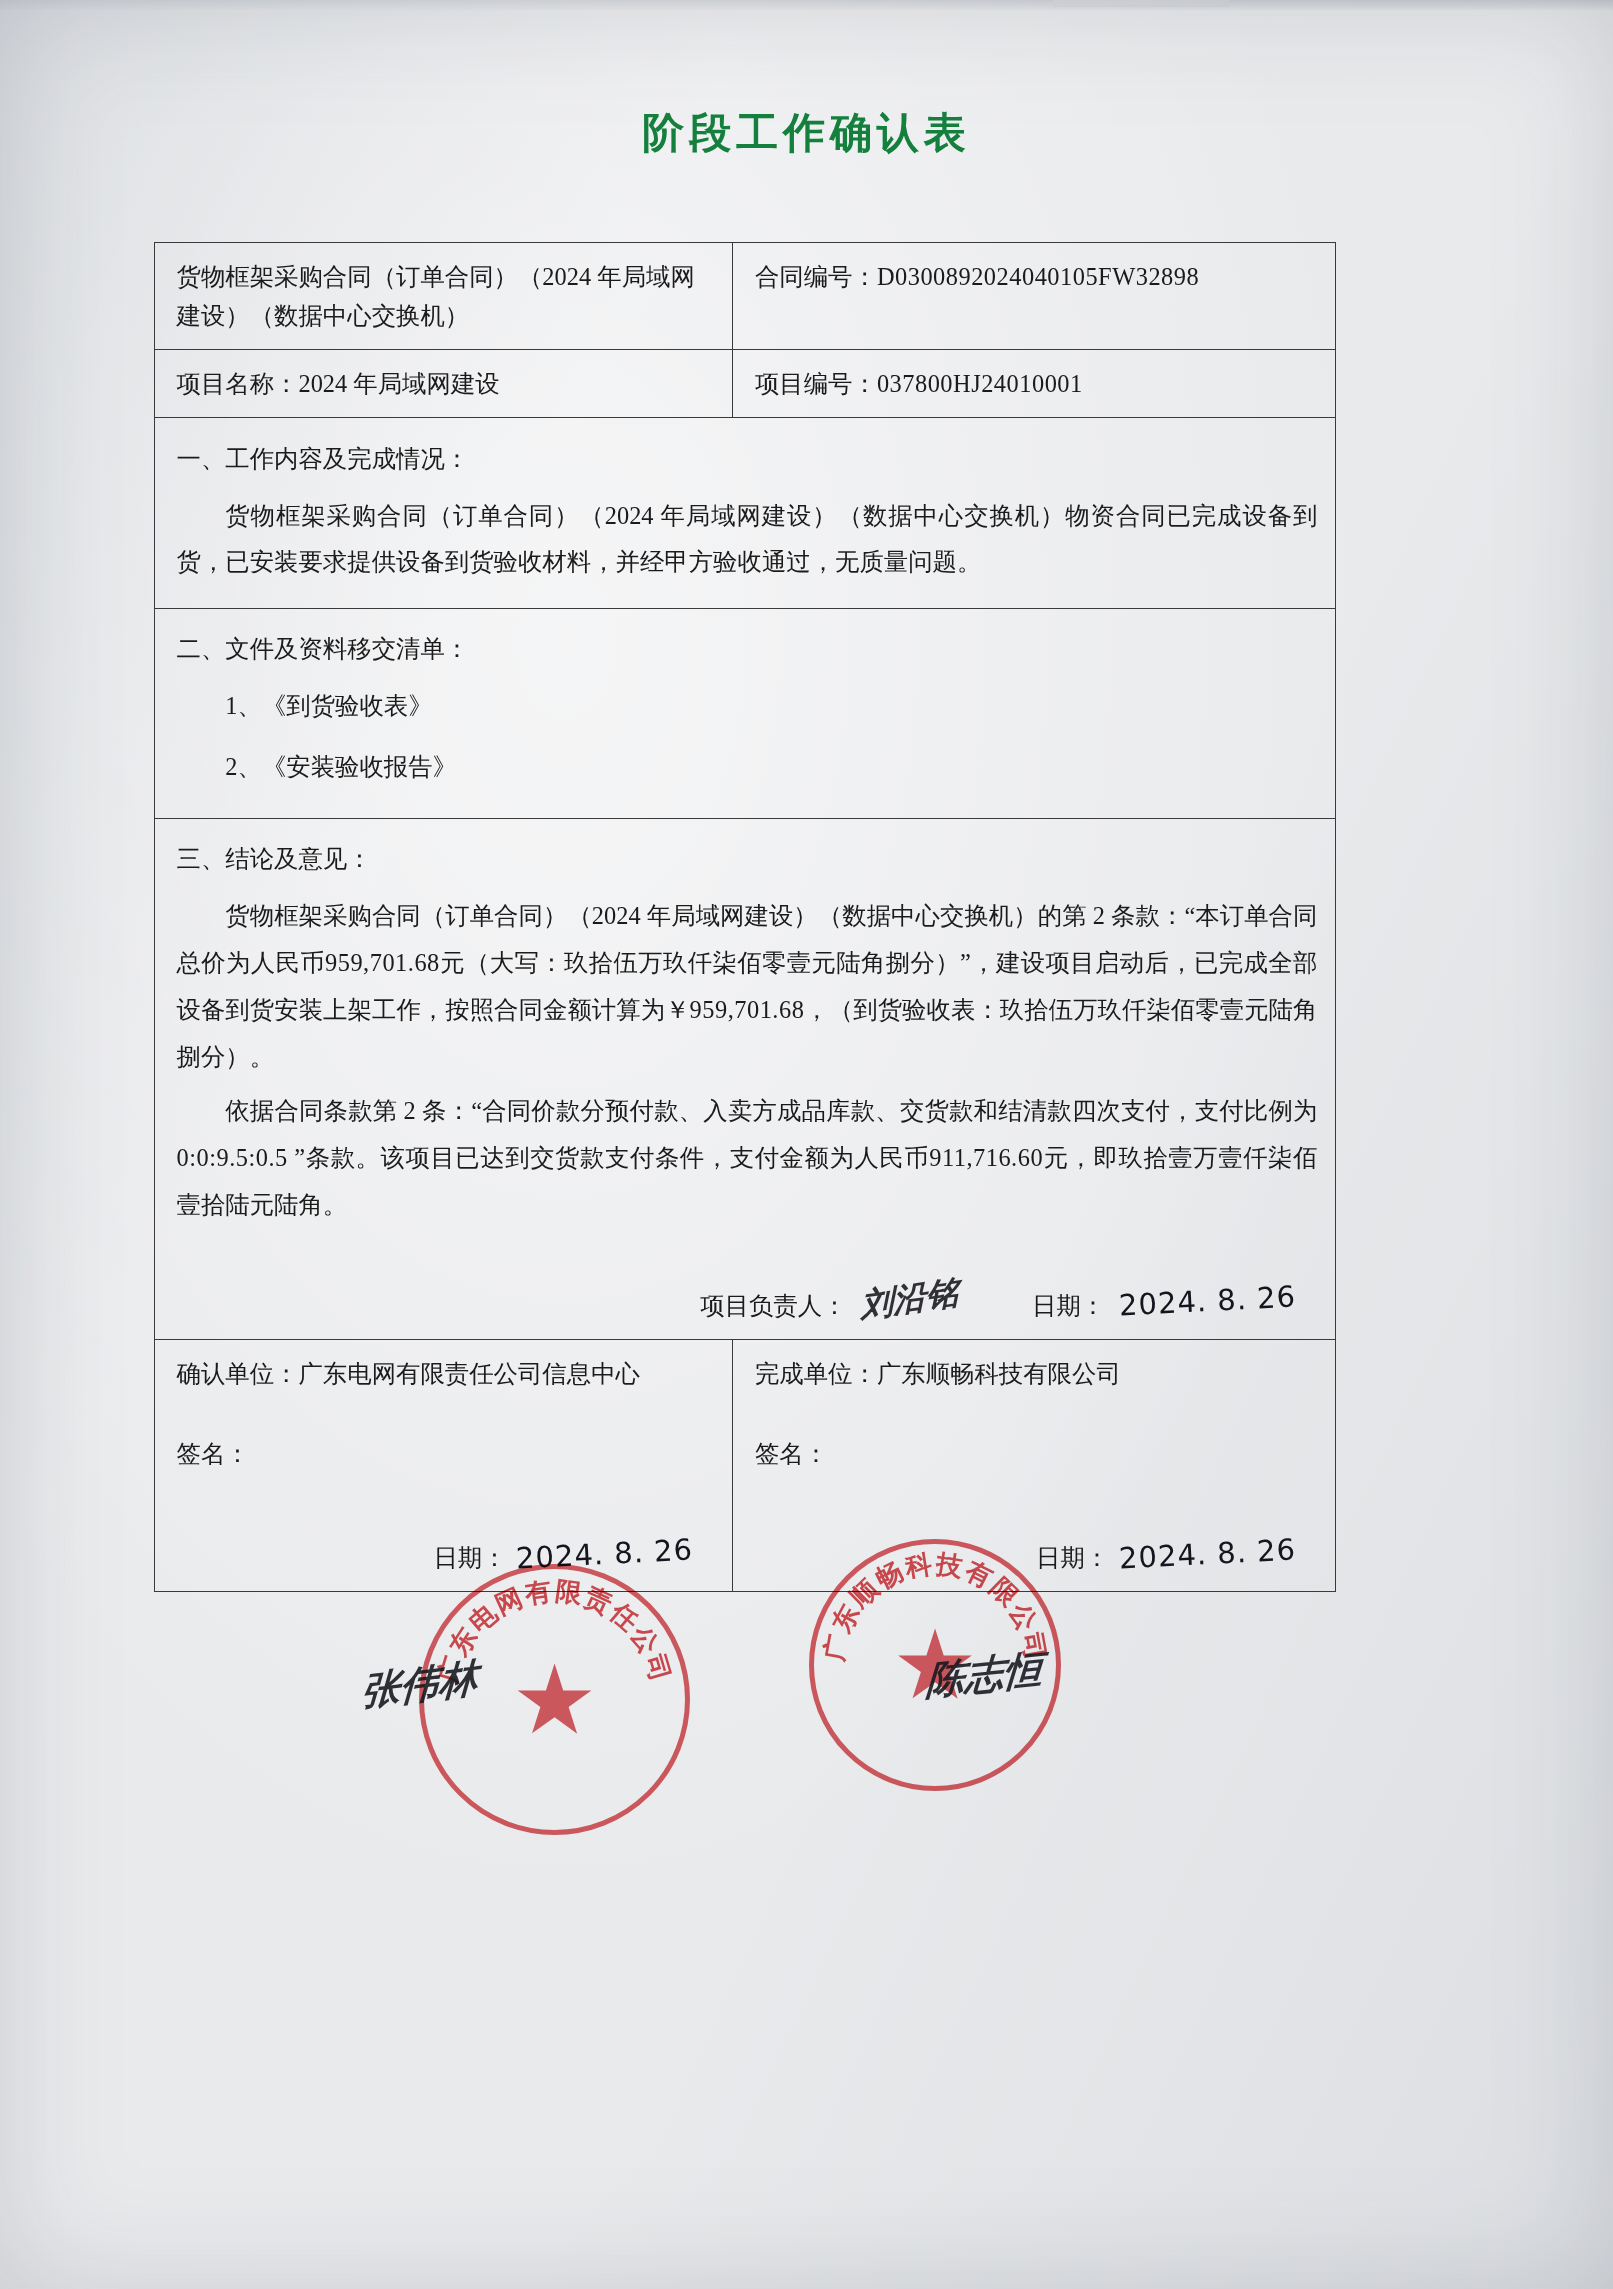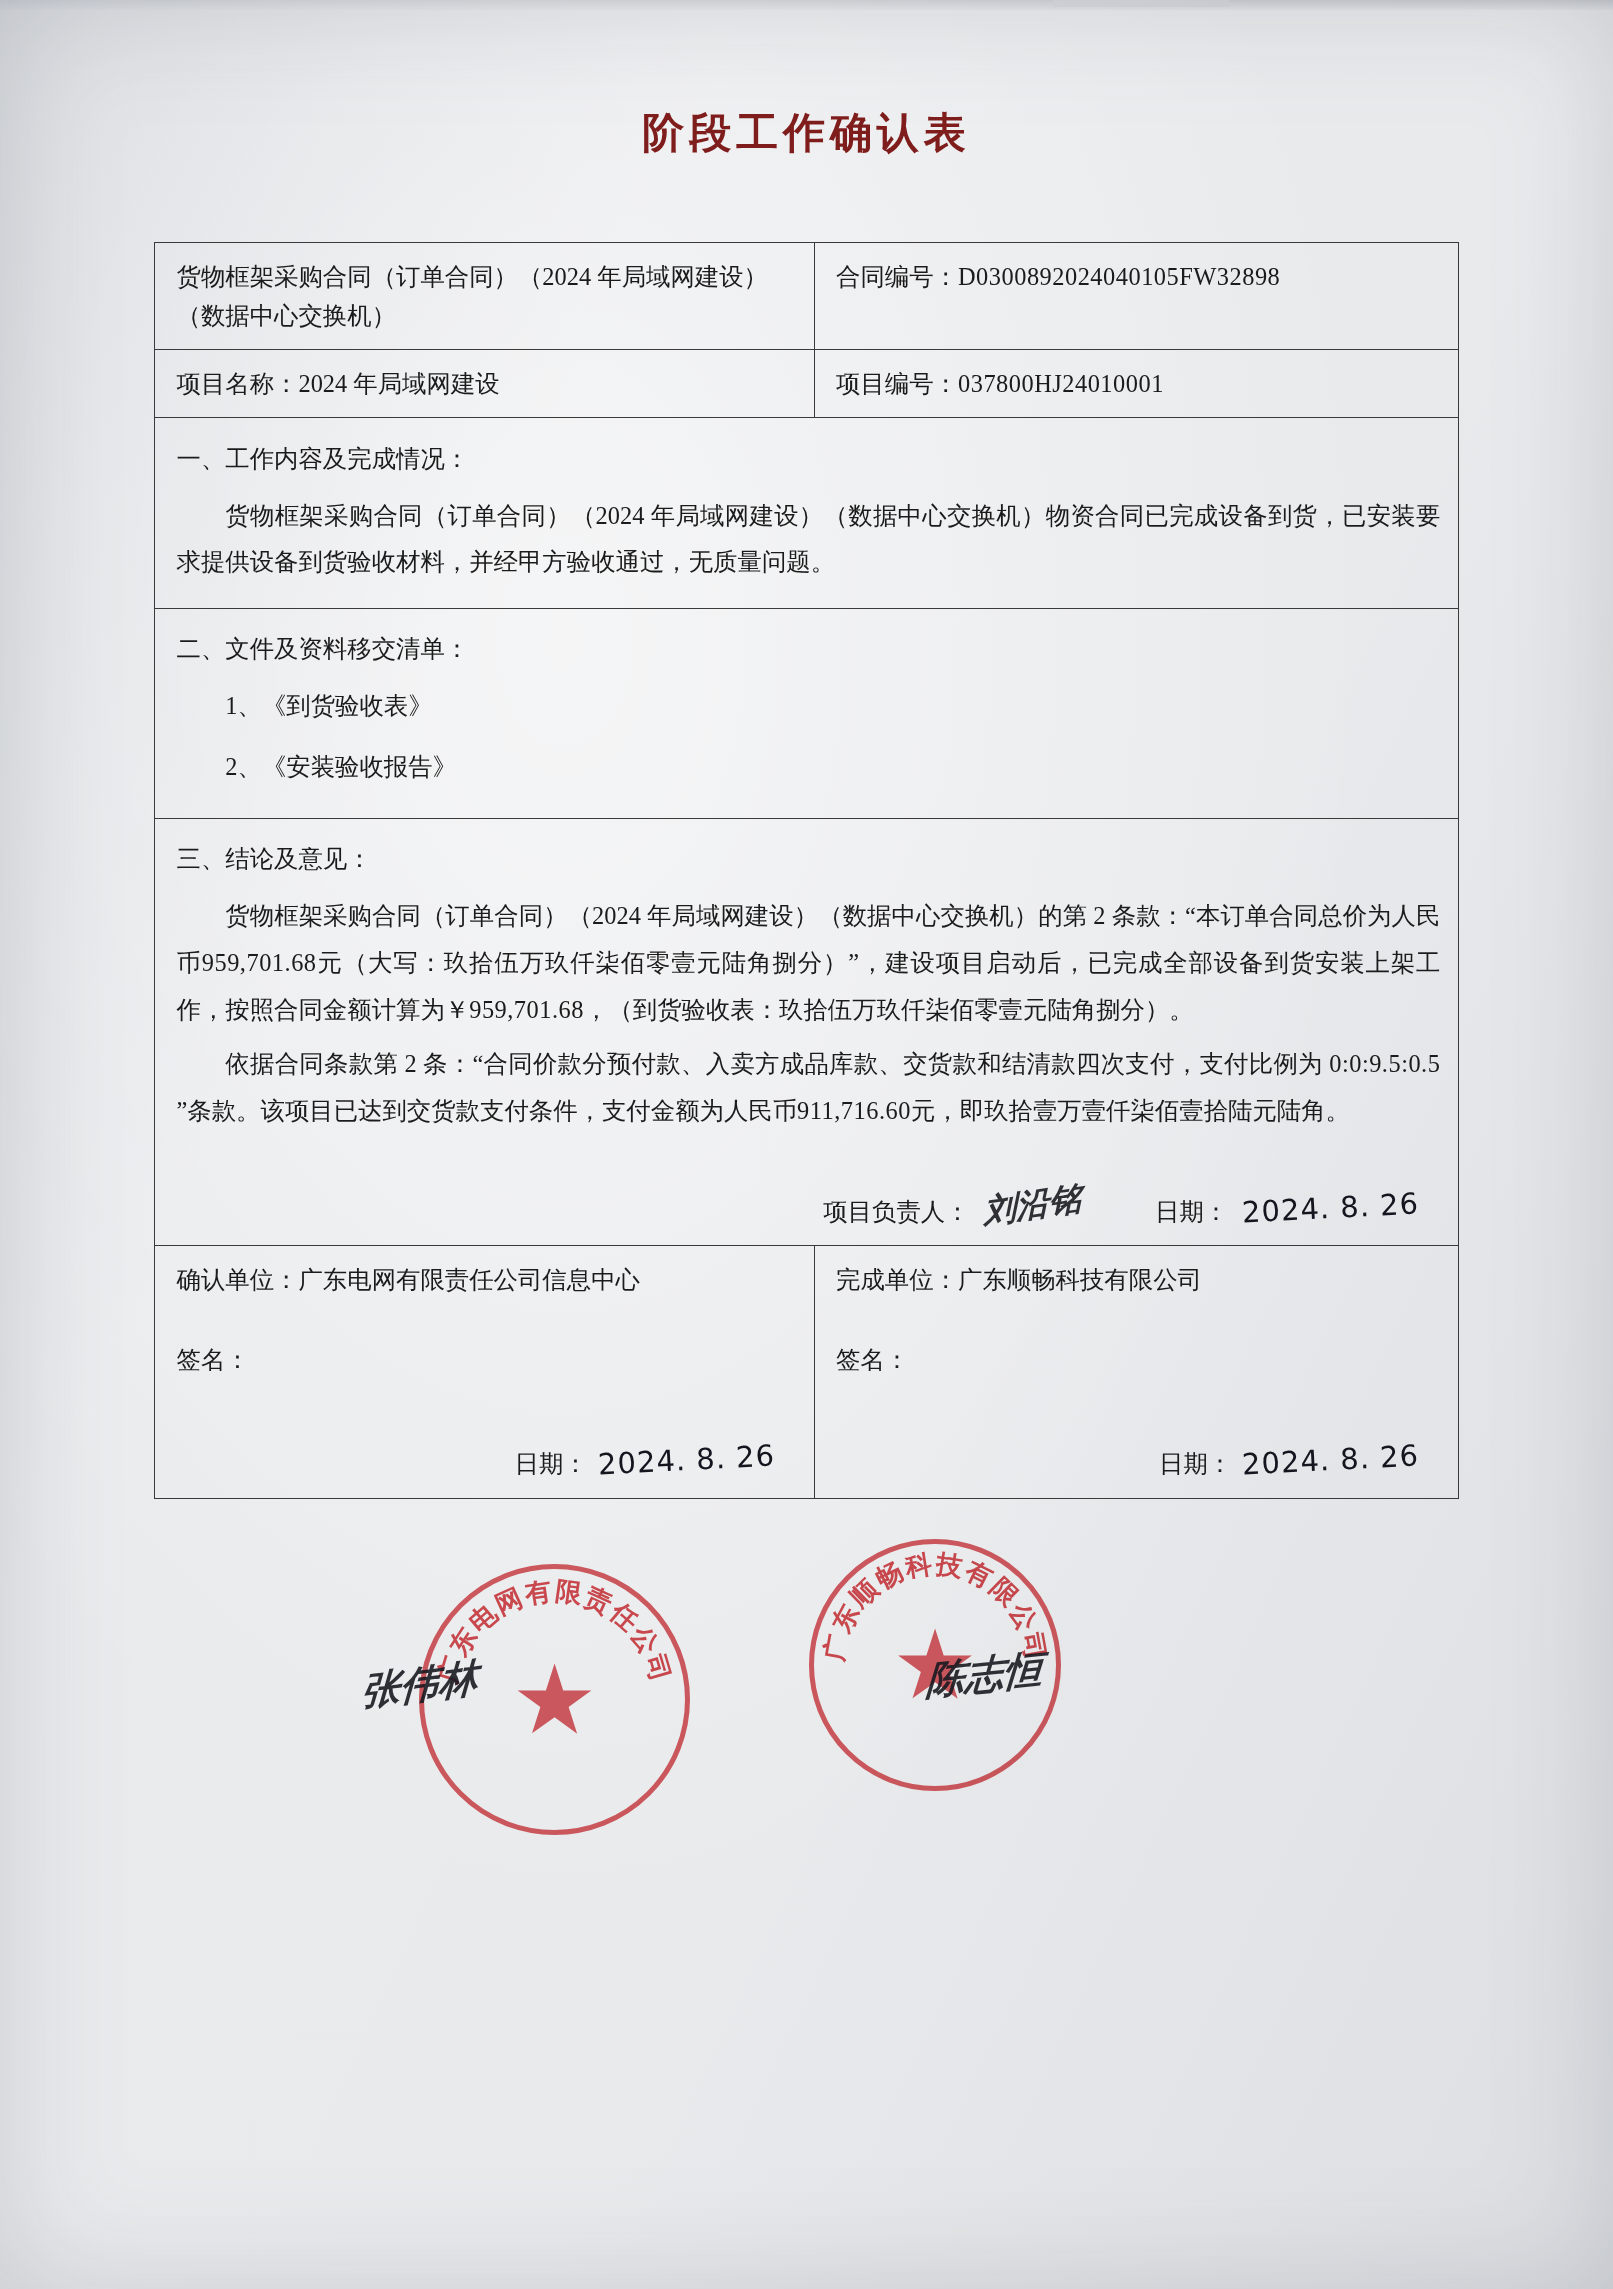--- a/index.html
+++ b/index.html
@@ -56,29 +56,29 @@
   .title {
     position: absolute;
     top: 105px;
     left: 0;
     width: 100%;
     text-align: center;
     font-family: "DejaVu Sans", "Liberation Sans", sans-serif;
     font-weight: bold;
     font-size: 42px;
     letter-spacing: 4.9px;
-    color: #7f1d1d;
+    color: #15803d;
     z-index: 5;
   }
 
   table.doc {
     position: absolute;
     top: 242px;
     left: 154px;
-    width: 1305px;
+    width: 1182px;
     border-collapse: collapse;
     z-index: 5;
     background: transparent;
   }
   table.doc td {
     border: 1.6px solid #3a3a3a;
     vertical-align: top;
     padding: 13.7px 17.6px 13.7px 21.5px;
     font-size: 24.4px;
     line-height: 1.62;

